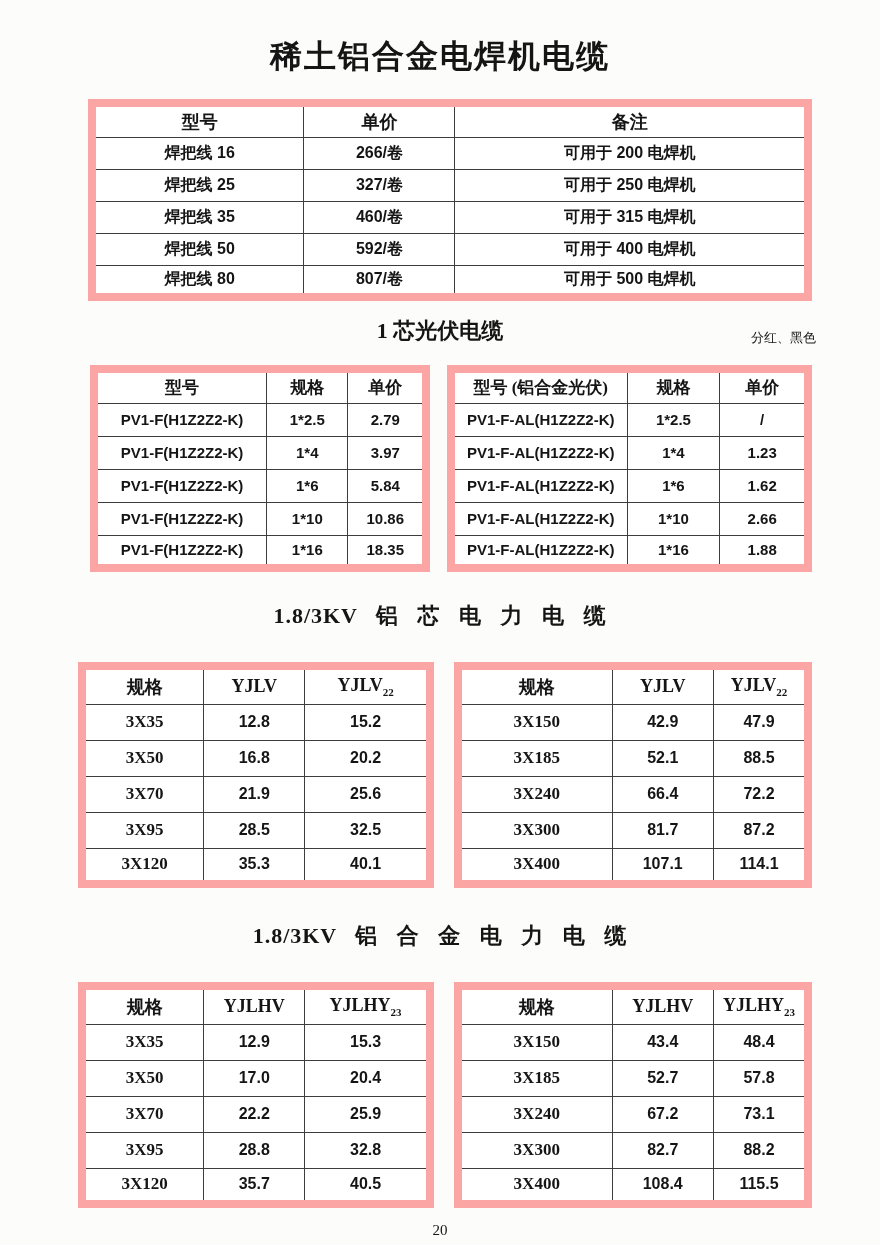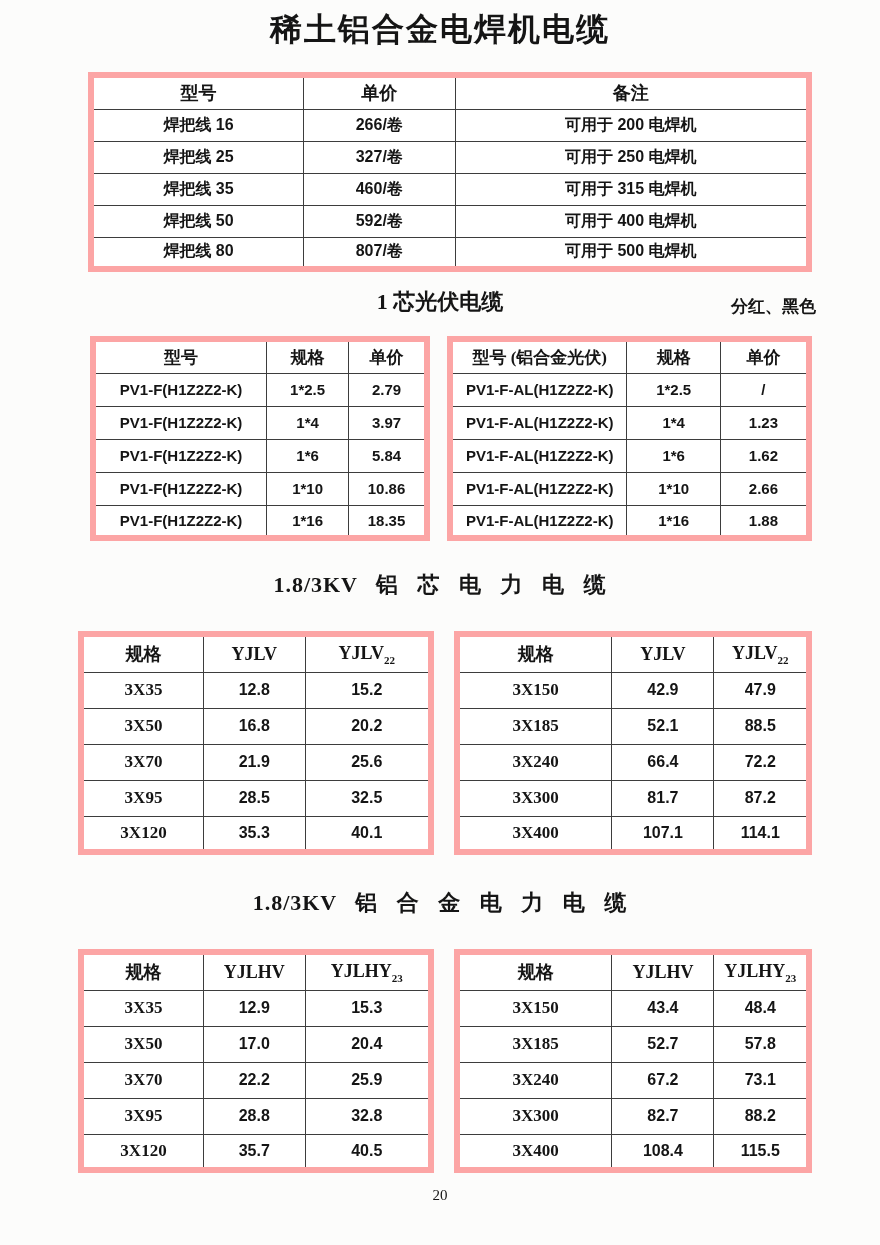--- a/index.html
+++ b/index.html
@@ -3,47 +3,47 @@
 <meta charset="utf-8">
 <style>
   * { margin: 0; padding: 0; box-sizing: border-box; }
   html, body { background: #f4f4f2; }
   body { width: 880px; }
   .page {
     width: 880px; min-height: 1245px;
     background: #fcfcfb;
     color: #151515;
     font-family: "Liberation Serif", serif;
-    padding-top: 8px;
+    padding-top: 35px;
     overflow: hidden;
   }
   
   .main-title {
     text-align: center;
     font-size: 32px; font-weight: bold;
     letter-spacing: 2px;
     margin-bottom: 20px;
     font-family: "Liberation Serif", serif;
   }
   .sec-head { position: relative; margin-top: 10px; height: 40px; }
   .sec-title {
     text-align: center;
     font-size: 22px; font-weight: bold;
     line-height: 40px;
     font-family: "Liberation Serif", serif;
   }
   .spaced { word-spacing: 12px; letter-spacing: 1px; }
   .sec-note {
     position: absolute; right: 64px; bottom: 4px;
-    font-size: 17px; font-weight: bold;
+    font-size: 13px; font-weight: normal;
     font-family: "Liberation Serif", serif;
   }
   
   table { border-collapse: collapse; table-layout: fixed; background: #fff; }
-  table.t { border: 6px solid #fca5a5; }
+  table.t { border: 8px solid #fca5a5; }
   .t th, .t td {
     border: 1px solid #3d3d3d;
     text-align: center; vertical-align: middle;
     overflow: hidden; white-space: nowrap;
   }
   .t th {
     font-family: "Liberation Serif", serif;
     font-weight: bold; font-size: 18px;
   }
   .t td {

